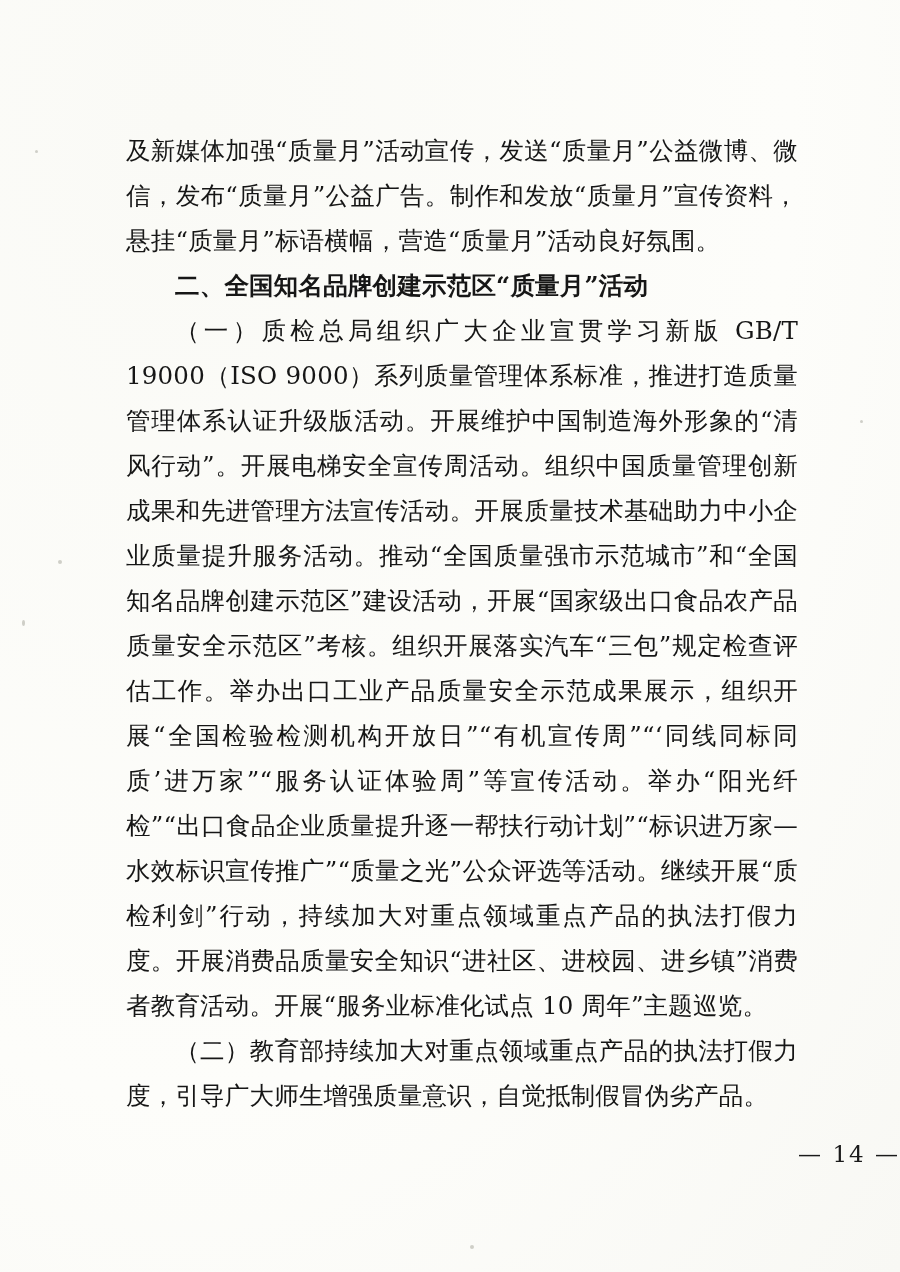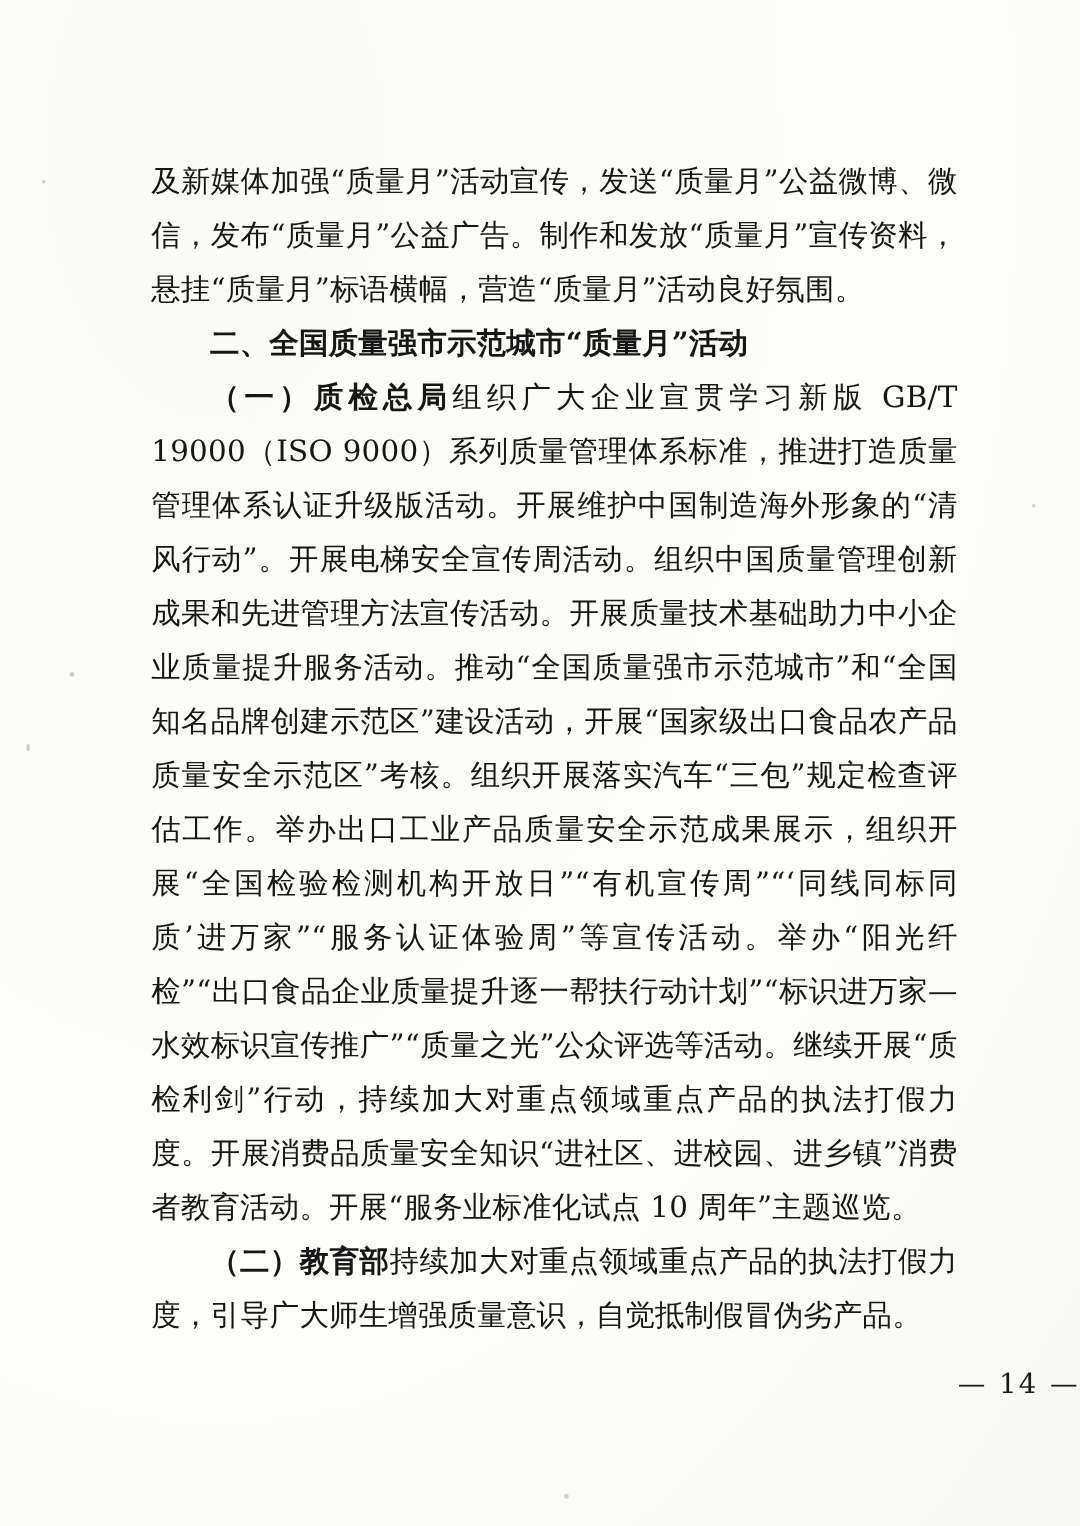--- a/index.html
+++ b/index.html
@@ -44,21 +44,21 @@
     text-justify: inter-character;
   }
   .indent {
     text-indent: 49px;
   }
   .heading {
     text-indent: 49px;
     font-weight: bold;
   }
   .bold {
-    font-weight: bold;
+    font-weight: normal;
   }
   .page-number {
     position: absolute;
     left: 0;
     right: 0;
     top: 1141px;
     text-align: right;
     font-size: 23px;
     color: #1a1a1a;
     font-family: "DejaVu Serif", serif;
@@ -85,21 +85,21 @@
   <div class="speck" style="left:35px;top:150px;width:3px;height:3px;"></div>
   <div class="speck" style="left:58px;top:560px;width:4px;height:4px;"></div>
   <div class="speck" style="left:22px;top:620px;width:3px;height:6px;"></div>
   <div class="speck" style="left:860px;top:420px;width:3px;height:3px;"></div>
   <div class="speck" style="left:470px;top:1245px;width:4px;height:4px;"></div>
 
   <div class="content">
 
     <p>及新媒体加强“质量月”活动宣传，发送“质量月”公益微博、微信，发布“质量月”公益广告。制作和发放“质量月”宣传资料，悬挂“质量月”标语横幅，营造“质量月”活动良好氛围。</p>
 
-    <p class="heading">二、全国质量强市示范城市“质量月”活动</p>
+    <p class="heading">二、全国知名品牌创建示范区“质量月”活动</p>
 
     <p class="indent">
       <span class="bold">（一）质检总局</span><span>组织广大企业宣贯学习新版 GB/T 19000（ISO 9000）系列质量管理体系标准，推进打造质量管理体系认证升级版活动。开展维护中国制造海外形象的“清风行动”。开展电梯安全宣传周活动。组织中国质量管理创新成果和先进管理方法宣传活动。开展质量技术基础助力中小企业质量提升服务活动。推动“全国质量强市示范城市”和“全国知名品牌创建示范区”建设活动，开展“国家级出口食品农产品质量安全示范区”考核。组织开展落实汽车“三包”规定检查评估工作。举办出口工业产品质量安全示范成果展示，组织开展“全国检验检测机构开放日”“有机宣传周”“‘同线同标同质’进万家”“服务认证体验周”等宣传活动。举办“阳光纤检”“出口食品企业质量提升逐一帮扶行动计划”“标识进万家—水效标识宣传推广”“质量之光”公众评选等活动。继续开展“质检利剑”行动，持续加大对重点领域重点产品的执法打假力度。开展消费品质量安全知识“进社区、进校园、进乡镇”消费者教育活动。开展“服务业标准化试点 10 周年”主题巡览。</span>
     </p>
 
     <p class="indent">
       <span class="bold">（二）教育部</span><span>持续加大对重点领域重点产品的执法打假力度，引导广大师生增强质量意识，自觉抵制假冒伪劣产品。</span>
     </p>
 
   </div>

